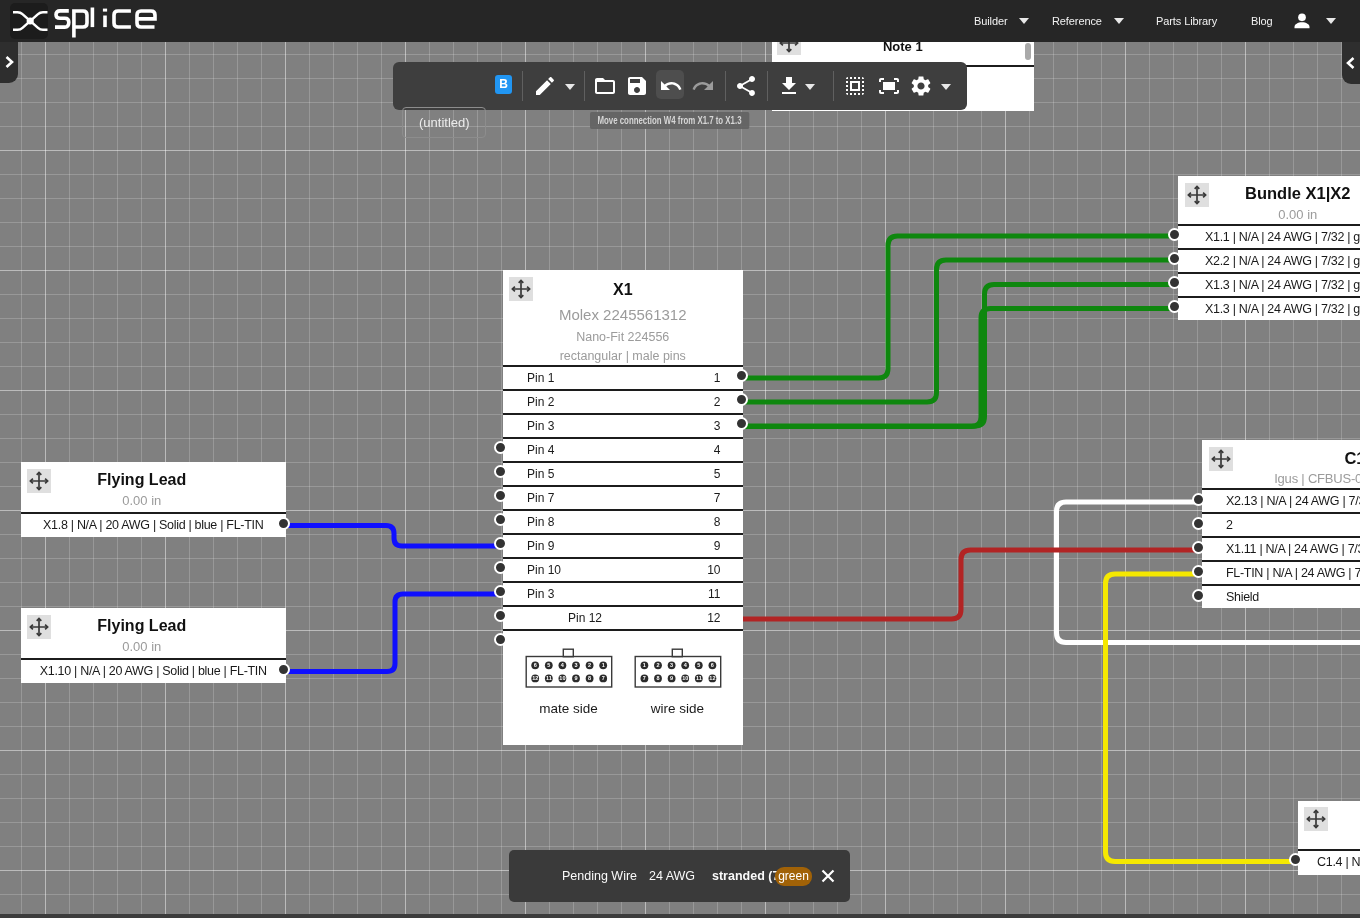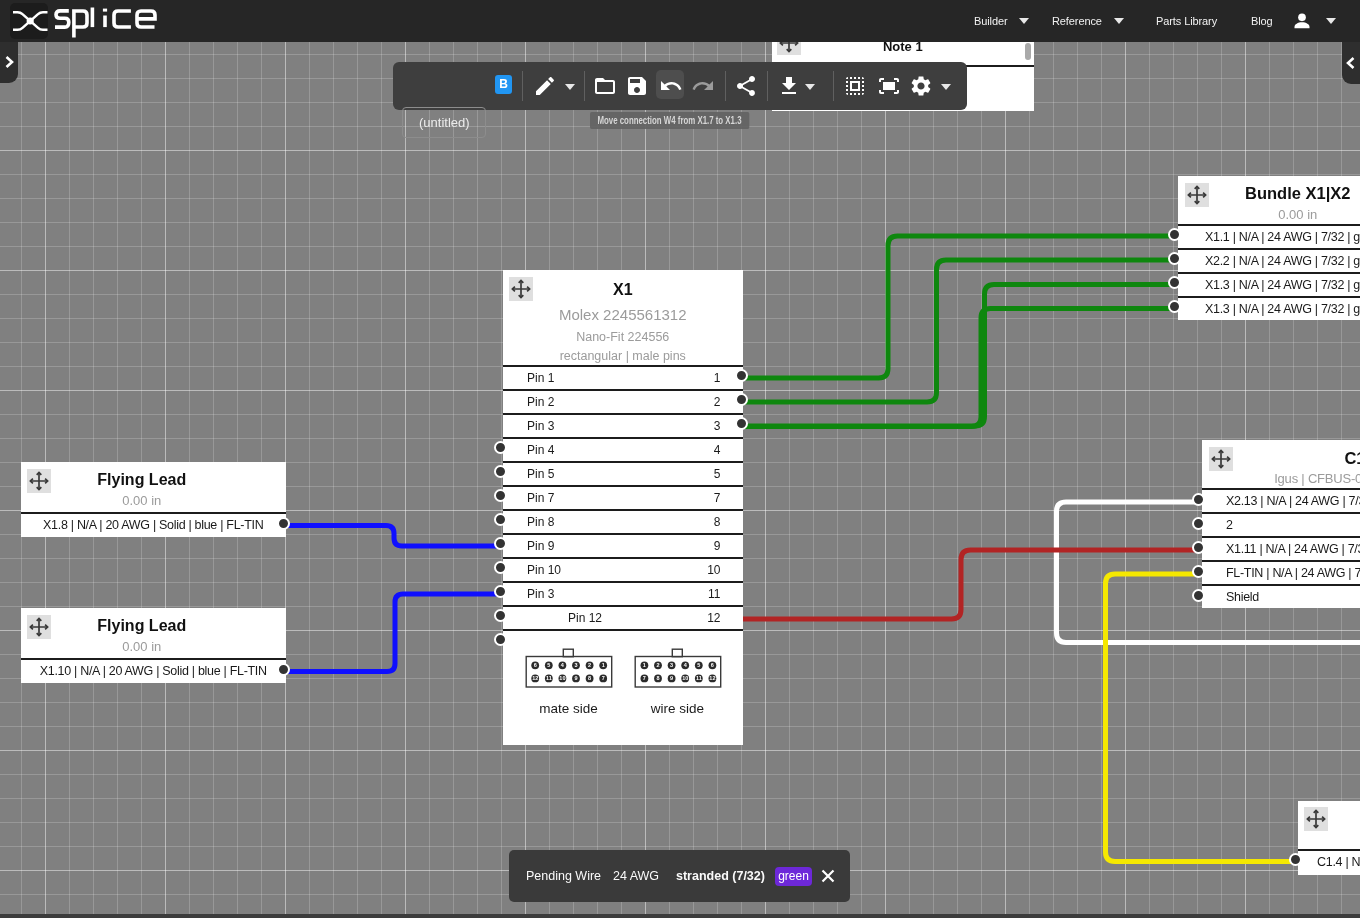--- a/index.html
+++ b/index.html
@@ -30,21 +30,21 @@
 #ltab { position:absolute; left:0; top:42px; width:18px; height:41px; background:#2e2e2e; border-radius:0 0 9px 0; z-index:30; }
 #rtab { position:absolute; left:1342px; top:42px; width:18px; height:42px; background:#2e2e2e; border-radius:0 0 0 9px; z-index:30; }
 #bstrip { position:absolute; left:0; top:914px; width:1360px; height:4px; background:#3c3c3c; z-index:45; }
 #toolbar { position:absolute; left:393px; top:62px; width:574px; height:48px; background:#3e3e3e; border-radius:6px; z-index:30; }
 .tb { position:absolute; }
 .tdiv { position:absolute; top:9px; width:1px; height:30px; background:#606060; }
 #tooltip { position:absolute; left:590px; top:112px; white-space:nowrap; padding:0 10px; height:17px; transform:scaleX(0.748); transform-origin:left center; background:rgba(99,99,99,0.93); border-radius:2px; z-index:30;
   color:#d6d6d6; font-size:10.5px; font-weight:bold; text-align:center; line-height:17px; }
 #pbar { position:absolute; left:509px; top:850px; width:341px; height:52px; background:#3a3a3a; border-radius:5px; z-index:40;
   color:#fafafa; font-size:12.5px; }
-.pbi { position:absolute; top:0; height:52px; line-height:52px; font-weight:500; }
+.pbi { position:absolute; top:0; height:52px; line-height:52px; font-weight:500;margin-left:36px; }
 </style>
 </head>
 <body>
 <div id="canvas"></div>
 
 <svg id="wires" width="1360" height="918" fill="none">
   <path d="M1200.5,502 H1066 Q1056.5,502 1056.5,511.5 V633 Q1056.5,642.5 1066,642.5 H1360" stroke="#ffffff" stroke-width="5"></path>
   <path d="M741,619 H951.5 Q961,619 961,609.5 V559.5 Q961,550 970.5,550 H1200.5" stroke="#b22424" stroke-width="5"></path>
   <path d="M1200.5,574 H1115 Q1105.5,574 1105.5,583.5 V852 Q1105.5,861.5 1115,861.5 H1297.5" stroke="#f5e800" stroke-width="5"></path>
   <path d="M743.5,378 H878.5 Q888,378 888,368.5 V245.5 Q888,236 897.5,236 H1176.5" stroke="#0e870e" stroke-width="5"></path>
@@ -363,17 +363,17 @@
   <svg class="tb" style="left:515.5px; top:12px;" width="24" height="24" viewBox="0 0 24 24" fill="#fff">
       <path d="M19.14,12.94c0.04-0.3,0.06-0.61,0.06-0.94c0-0.32-0.02-0.64-0.07-0.94l2.03-1.58c0.18-0.14,0.23-0.41,0.12-0.61 l-1.92-3.32c-0.12-0.22-0.37-0.29-0.59-0.22l-2.39,0.96c-0.5-0.38-1.03-0.7-1.62-0.94L14.4,2.81c-0.04-0.24-0.24-0.41-0.48-0.41 h-3.84c-0.24,0-0.43,0.17-0.47,0.41L9.25,5.35C8.66,5.59,8.12,5.92,7.63,6.29L5.24,5.33c-0.22-0.08-0.47,0-0.59,0.22L2.74,8.87 C2.62,9.08,2.66,9.34,2.86,9.48l2.03,1.58C4.84,11.36,4.8,11.69,4.8,12s0.02,0.64,0.07,0.94l-2.03,1.58 c-0.18,0.14-0.23,0.41-0.12,0.61l1.92,3.32c0.12,0.22,0.37,0.29,0.59,0.22l2.39-0.96c0.5,0.38,1.03,0.7,1.62,0.94l0.36,2.54 c0.05,0.24,0.24,0.41,0.48,0.41h3.84c0.24,0,0.44-0.17,0.47-0.41l0.36-2.54c0.59-0.24,1.13-0.56,1.62-0.94l2.39,0.96 c0.22,0.08,0.47,0,0.59-0.22l1.92-3.32c0.12-0.22,0.07-0.47-0.12-0.61L19.14,12.94z M12,15.6c-1.98,0-3.6-1.62-3.6-3.6 s1.62-3.6,3.6-3.6s3.6,1.62,3.6,3.6S13.98,15.6,12,15.6z"></path>
     </svg>
   <div class="tb" style="left:548px; top:21.5px; width:0; height:0; border-left:5px solid transparent; border-right:5px solid transparent; border-top:6px solid #e8e8e8;"></div>
 </div>
 <div id="tooltip">Move connection W4 from X1.7 to X1.3</div>
 <div id="pbar">
   <div class="pbi" style="left:17px;">Pending Wire</div>
   <div class="pbi" style="left:104px;">24 AWG</div>
   <div class="pbi" style="left:167px;font-weight:bold;">stranded (7/32)</div>
-  <div style="position:absolute; left:266px; top:17px; width:37px; height:19px; background:#6d28d9; border-radius:4px; color:#fff; font-size:12px; text-align:center; line-height:19px;">green</div>
+  <div style="position:absolute; left:266px; top:17px; width:37px; height:19px; background:#a16207; border-radius:9px; color:#fff; font-size:12px; text-align:center; line-height:19px;">green</div>
   <svg style="position:absolute; left:310px; top:17px;" width="18" height="18" viewBox="0 0 18 18" fill="none">
       <path d="M3.5,3.5 L14.5,14.5 M14.5,3.5 L3.5,14.5" stroke="#fff" stroke-width="2.2"></path>
     </svg>
 </div>
 
 </body></html>

